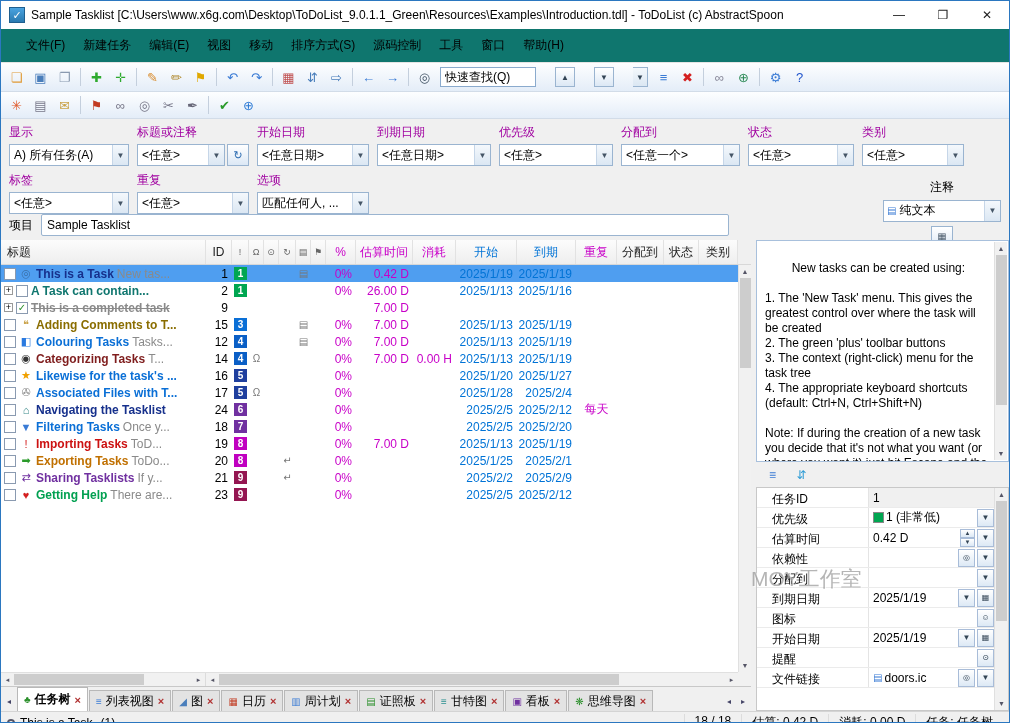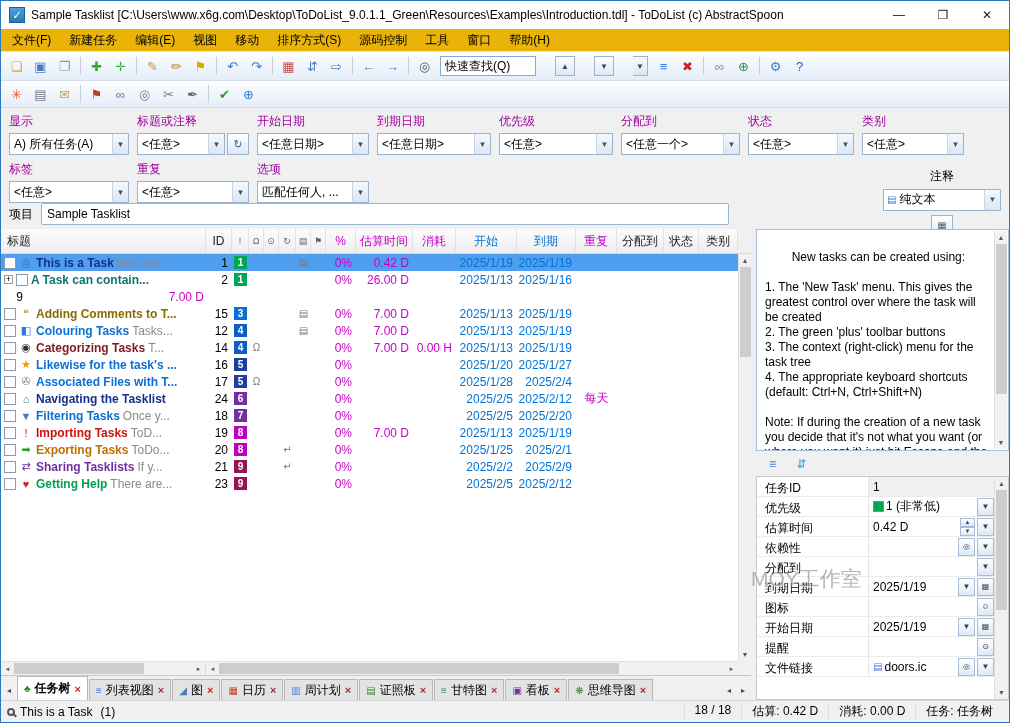--- a/index.html
+++ b/index.html
@@ -8,21 +8,21 @@
   .window { position:relative; width:1010px; height:723px; border:1px solid #2b77c0; display:flex; flex-direction:column; background:#f0f0f0; overflow:hidden; }
 
   
   .titlebar { height:28px; background:#fff; display:flex; align-items:center; padding-left:8px; gap:6px; flex:none; }
   .appicon { width:16px; height:16px; background:linear-gradient(#4aa3e0,#2a7ab0); border:1px solid #1f5f8f; color:#fff; font-size:11px; line-height:14px; text-align:center; flex:none; }
   .titletext { font-size:12px; white-space:nowrap; overflow:hidden; }
   .wincontrols { margin-left:auto; display:flex; height:28px; }
   .winbtn { width:44px; height:28px; display:flex; align-items:center; justify-content:center; font-size:12px; color:#222; }
 
   
-  .menubar { height:23px; background:#eab308; display:flex; align-items:center; padding:0 2px; flex:none; border-bottom:1px solid #e4e4e4; }
+  .menubar { height:34px; background:#0f766e; display:flex; align-items:center; padding:0 16px; flex:none; border-bottom:1px solid #e4e4e4; }
   .menuitem { padding:3px 9px; white-space:nowrap; }
 
   
   .toolbar { display:flex; align-items:center; padding:0 4px; gap:1px; background:linear-gradient(#fdfeff,#e4edf8); border-bottom:1px solid #d2dce8; flex:none; }
   .toolbar1 { height:29px; }
   .toolbar2 { height:27px; }
   .tbtn { width:23px; height:22px; border:none; background:transparent; font-size:13px; display:flex; align-items:center; justify-content:center; font-family:inherit; }
   .tsep { width:1px; height:18px; background:#c4cfdd; margin:0 3px; }
   .qf { display:flex; align-items:center; margin:0 3px; gap:19px; }
   .qf input { width:96px; height:20px; border:1px solid #8aaacd; padding:0 4px; font-size:12px; font-family:inherit; }
@@ -117,21 +117,21 @@
 
   
   .rightpane { flex:1; display:flex; flex-direction:column; }
   .commentsbox { height:222px; background:#fff; border:1px solid #a8c0dc; position:relative; padding:5px 20px 5px 8px; line-height:15px; white-space:pre-wrap; overflow:hidden; flex:none; }
   .commentsbox .sbv { position:absolute; top:1px; right:1px; bottom:1px; width:13px; }
   .attrtoolbar { height:25px; display:flex; align-items:center; gap:6px; padding:0 5px; flex:none; }
   .attrtoolbar .tbtn { font-size:12px; }
   .attrs { flex:1; background:#fff; border:1px solid #c8c8c8; display:flex; overflow:hidden; }
   .attrrows { flex:1; min-width:0; }
   .arow { display:flex; height:20px; border-bottom:1px solid #ebebeb; align-items:stretch; }
-  .alabel { width:112px; flex:none; padding:3px 8px; border-right:1px solid #e4e4e4; white-space:nowrap; overflow:hidden; }
+  .alabel { width:112px; flex:none; padding:3px 15px; border-right:1px solid #e4e4e4; white-space:nowrap; overflow:hidden; }
   .avalue { flex:1; display:flex; align-items:center; padding-left:4px; gap:2px; min-width:0; }
   .arow.ro .avalue { background:#f0f0f0; }
   .avtext { flex:1; white-space:nowrap; overflow:hidden; }
   .swatch { width:11px; height:11px; flex:none; border:1px solid #888; }
   .actrl { width:17px; height:18px; border:1px solid #a8bcd8; background:linear-gradient(#fff,#dde9f5); font-size:8px; color:#345; display:flex; align-items:center; justify-content:center; flex:none; }
   .aspin { width:15px; height:18px; display:flex; flex-direction:column; flex:none; }
   .aspin span { flex:1; border:1px solid #a8bcd8; background:linear-gradient(#fff,#dde9f5); font-size:6px; color:#345; display:flex; align-items:center; justify-content:center; }
   .adoc { color:#3a7bd5; font-size:10px; flex:none; }
 
   
@@ -510,20 +510,27 @@
             <div class="cell c-spent num"></div>
             <div class="cell c-start num">2025/1/13</div>
             <div class="cell c-due num">2025/1/16</div>
             <div class="cell c-recur ctr"></div>
             <div class="cell c-asg"></div>
             <div class="cell c-status"></div>
             <div class="cell c-cat"></div>
           </div>
 
           <div class="trow">
+            <div class="cell c-title">
+              <span class="expander"></span>
+              <span class="chk checked"></span>
+
+              <span class="ttl done" style="color: rgb(138, 138, 138);">This is a completed task</span>
+
+            </div>
             <div class="cell c-id num">9</div>
             <div class="cell c-pr ctr">
               
             </div>
             <div class="cell c-lock ctr">
               
             </div>
             <div class="cell c-clock ctr"></div>
             <div class="cell c-wrap ctr">
               

